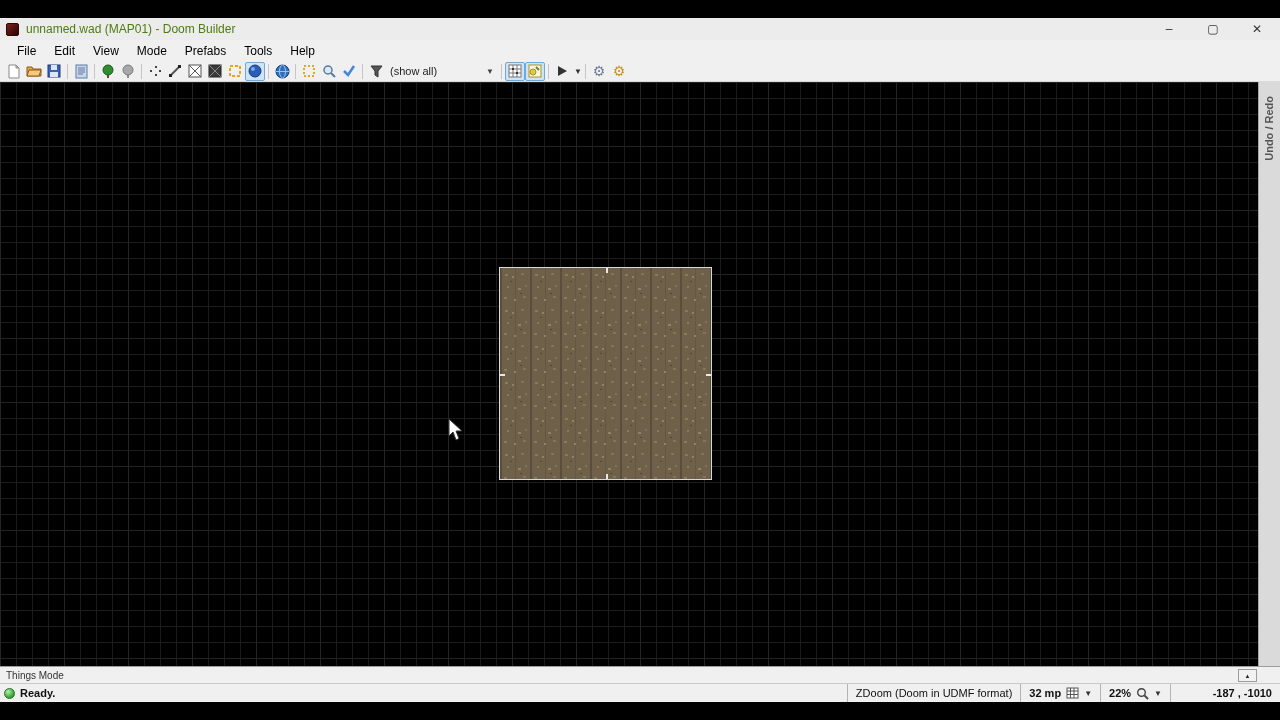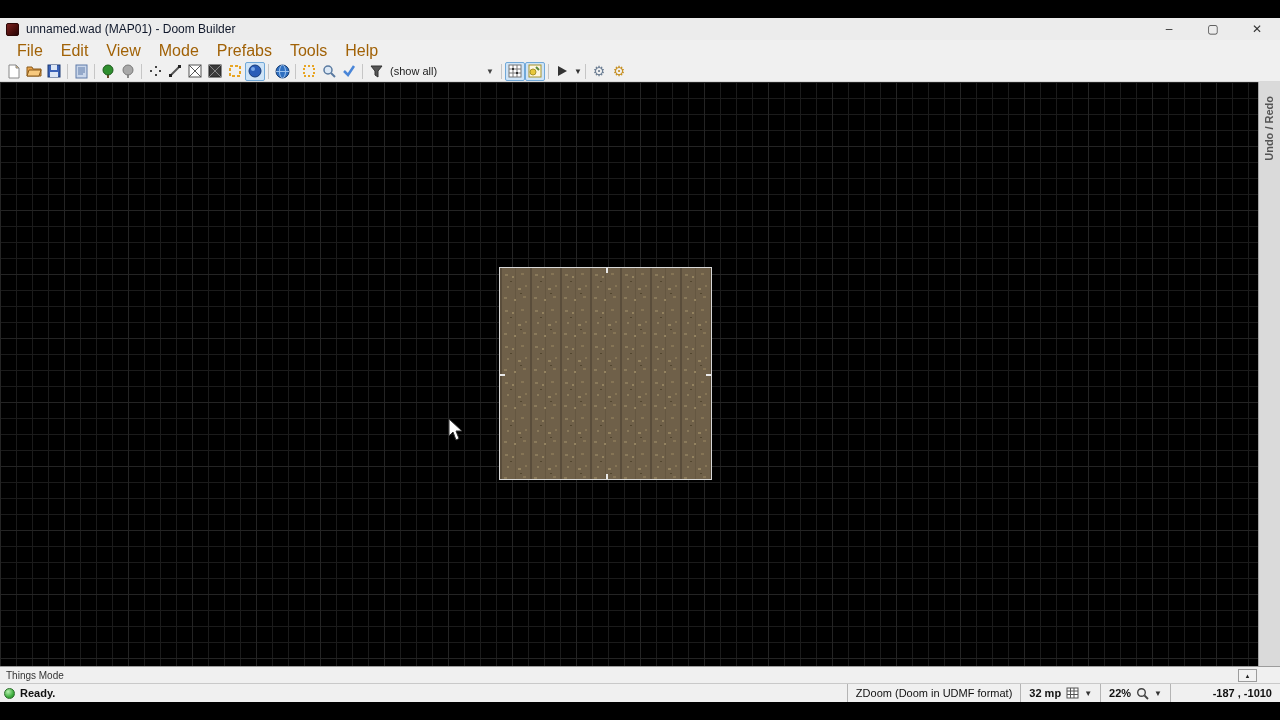--- a/index.html
+++ b/index.html
@@ -7,28 +7,28 @@
               font-family:"Liberation Sans", sans-serif; }
   .window { position:absolute; left:0; top:18px; width:1280px; height:684px;
             display:flex; flex-direction:column; background:#ececec; }
 
   
   .titlebar { height:22px; background:#ececec; display:flex; align-items:center;
               padding:0 6px; flex:0 0 auto; }
   .app-icon { width:13px; height:13px; background:#5a1210; border:1px solid #2c0807;
               border-radius:2px; margin-right:7px;
               background-image:linear-gradient(135deg,#7a2320 0%,#4a0e0c 60%,#240504 100%); }
-  .title-text { font-size:12px; color:#0f172a; }
+  .title-text { font-size:12px; color:#4d7c0f; }
   .win-btns { margin-left:auto; display:flex; align-items:center; gap:26px; padding-right:8px; }
   .win-btn { font-size:12px; color:#333; width:18px; text-align:center; cursor:default; }
 
   
   .menubar { height:21px; background:#f0f0f0; display:flex; align-items:center;
              padding-left:8px; flex:0 0 auto; }
-  .menu-item { font-size:16px; color:#a16207; padding:2px 9px; }
+  .menu-item { font-size:12px; color:#000000; padding:2px 9px; }
 
   
   .toolbar { height:21px; background:#f0f0f0; display:flex; align-items:center;
              padding-left:4px; flex:0 0 auto; border-bottom:1px solid #d9d9d9; }
   .tb-btn { width:20px; height:19px; display:flex; align-items:center; justify-content:center;
             border:1px solid transparent; border-radius:2px; flex:0 0 auto; }
   .tb-btn.active { background:#cfe4f7; border-color:#70a8d8; }
   .tb-sep { width:1px; height:15px; background:#c6c6c6; margin:0 3px; flex:0 0 auto; }
   .combo { display:flex; align-items:center; width:112px; height:18px; padding:0 4px;
            font-size:11px; color:#222;justify-content:flex-end; }

